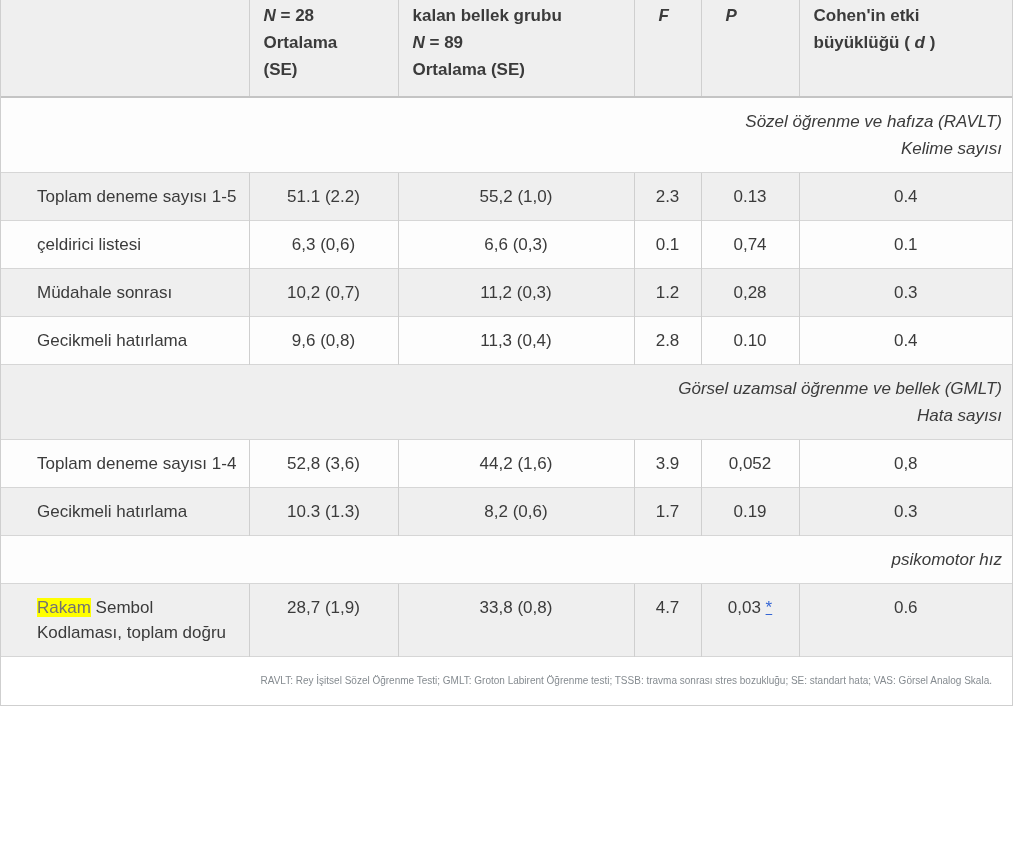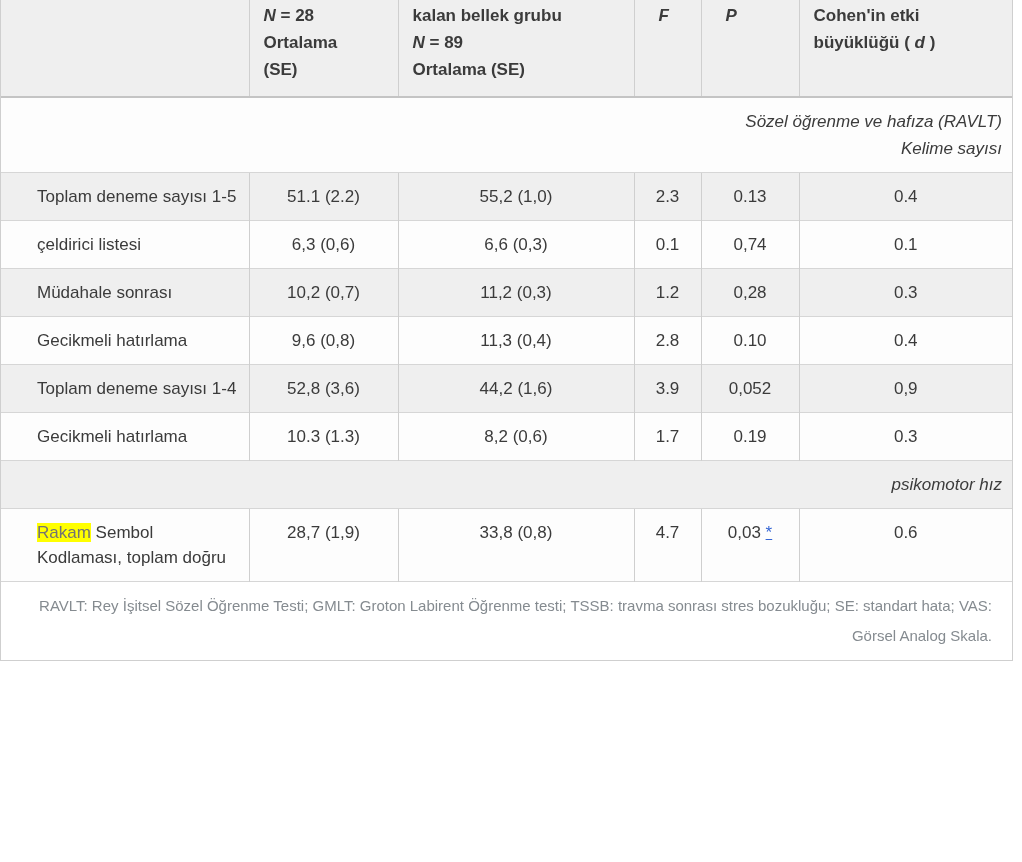--- a/index.html
+++ b/index.html
@@ -55,21 +55,21 @@
   td.num{text-align:center;margin-top:12px;}
   .bL{border-left:1px solid var(--border);}
   tr.section td{
     font-style:italic;
     padding:10px 10px 10px 20px;
     line-height:27px;
   }
   tr.footer-row td{
     background:#ffffff;
     color:var(--muted);
-    font-size:15px;
+    font-size:10px;
     line-height:30px;
     padding:9px 20px 9px 20px;
     font-style:normal;
   }
   a.fnote{
     color:var(--link);
     text-decoration:underline;
     cursor:pointer;
   }
   .hl{
@@ -148,27 +148,33 @@
           <td class="num bL">0.3</td>
         </tr>
         <tr>
           <td class="label-col">Gecikmeli hatırlama</td>
           <td class="num bL">9,6 (0,8)</td>
           <td class="num bL">11,3 (0,4)</td>
           <td class="num bL">2.8</td>
           <td class="num bL">0.10</td>
           <td class="num bL">0.4</td>
         </tr>
+        <tr class="section">
+          <td colspan="6">
+            <div>Görsel uzamsal öğrenme ve bellek (GMLT)</div>
+            <div>Hata sayısı</div>
+          </td>
+        </tr>
         <tr>
           <td class="label-col">Toplam deneme sayısı 1-4</td>
           <td class="num bL">52,8 (3,6)</td>
           <td class="num bL">44,2 (1,6)</td>
           <td class="num bL">3.9</td>
           <td class="num bL">0,052</td>
-          <td class="num bL">0,9</td>
+          <td class="num bL">0,8</td>
         </tr>
         <tr>
           <td class="label-col">Gecikmeli hatırlama</td>
           <td class="num bL">10.3 (1.3)</td>
           <td class="num bL">8,2 (0,6)</td>
           <td class="num bL">1.7</td>
           <td class="num bL">0.19</td>
           <td class="num bL">0.3</td>
         </tr>
         <tr class="section">

